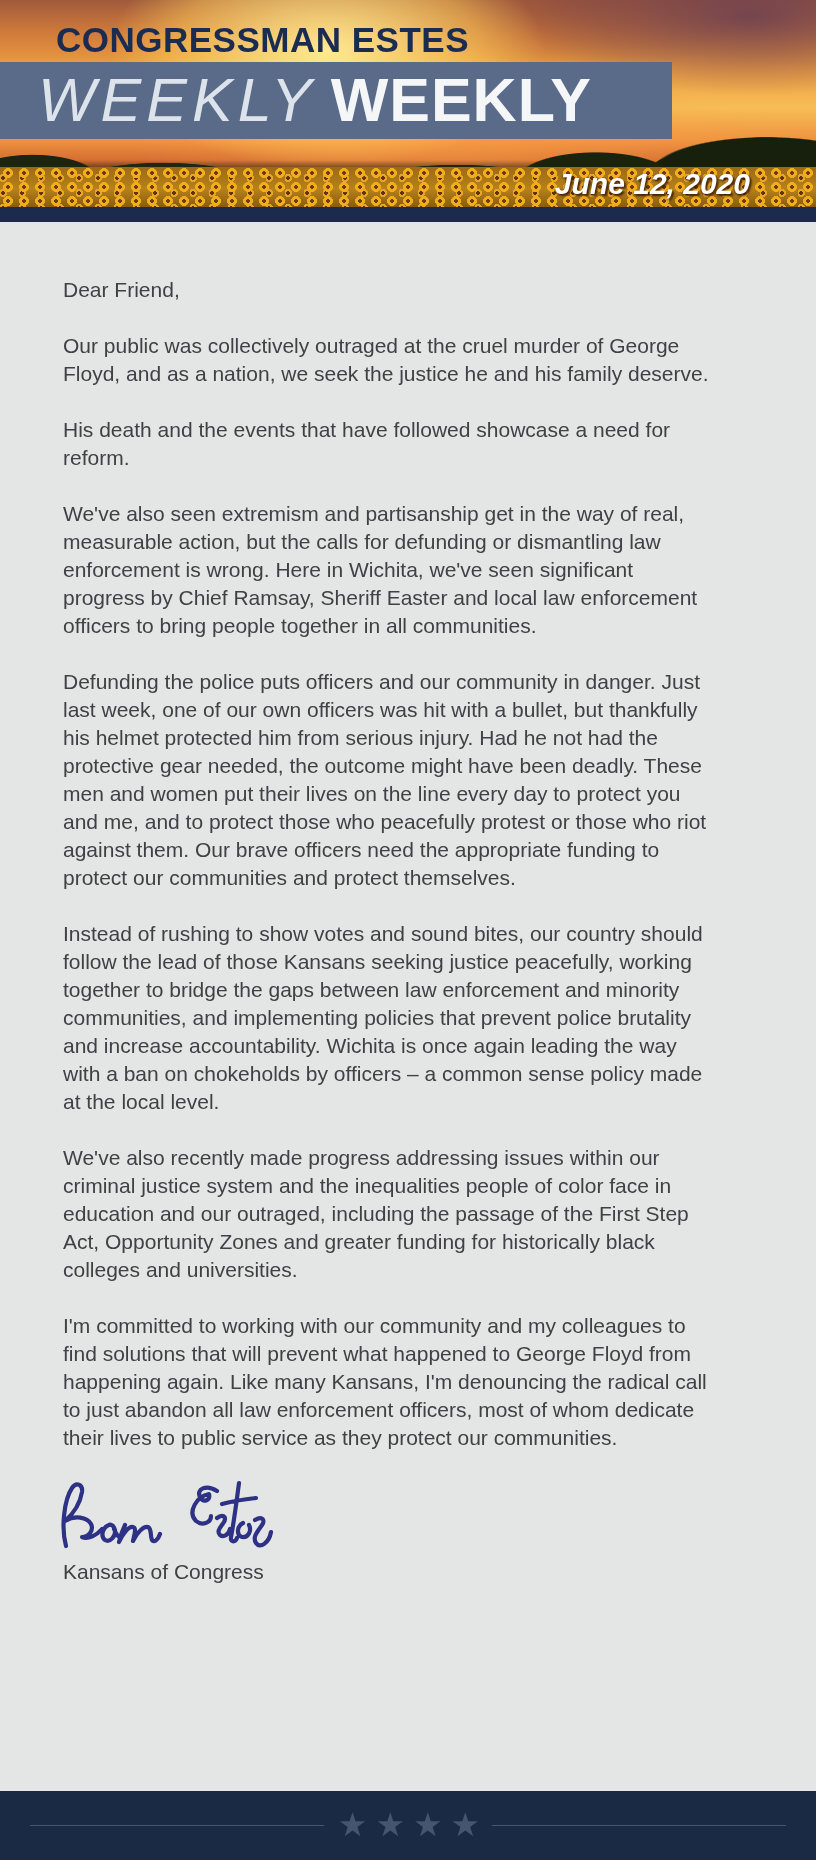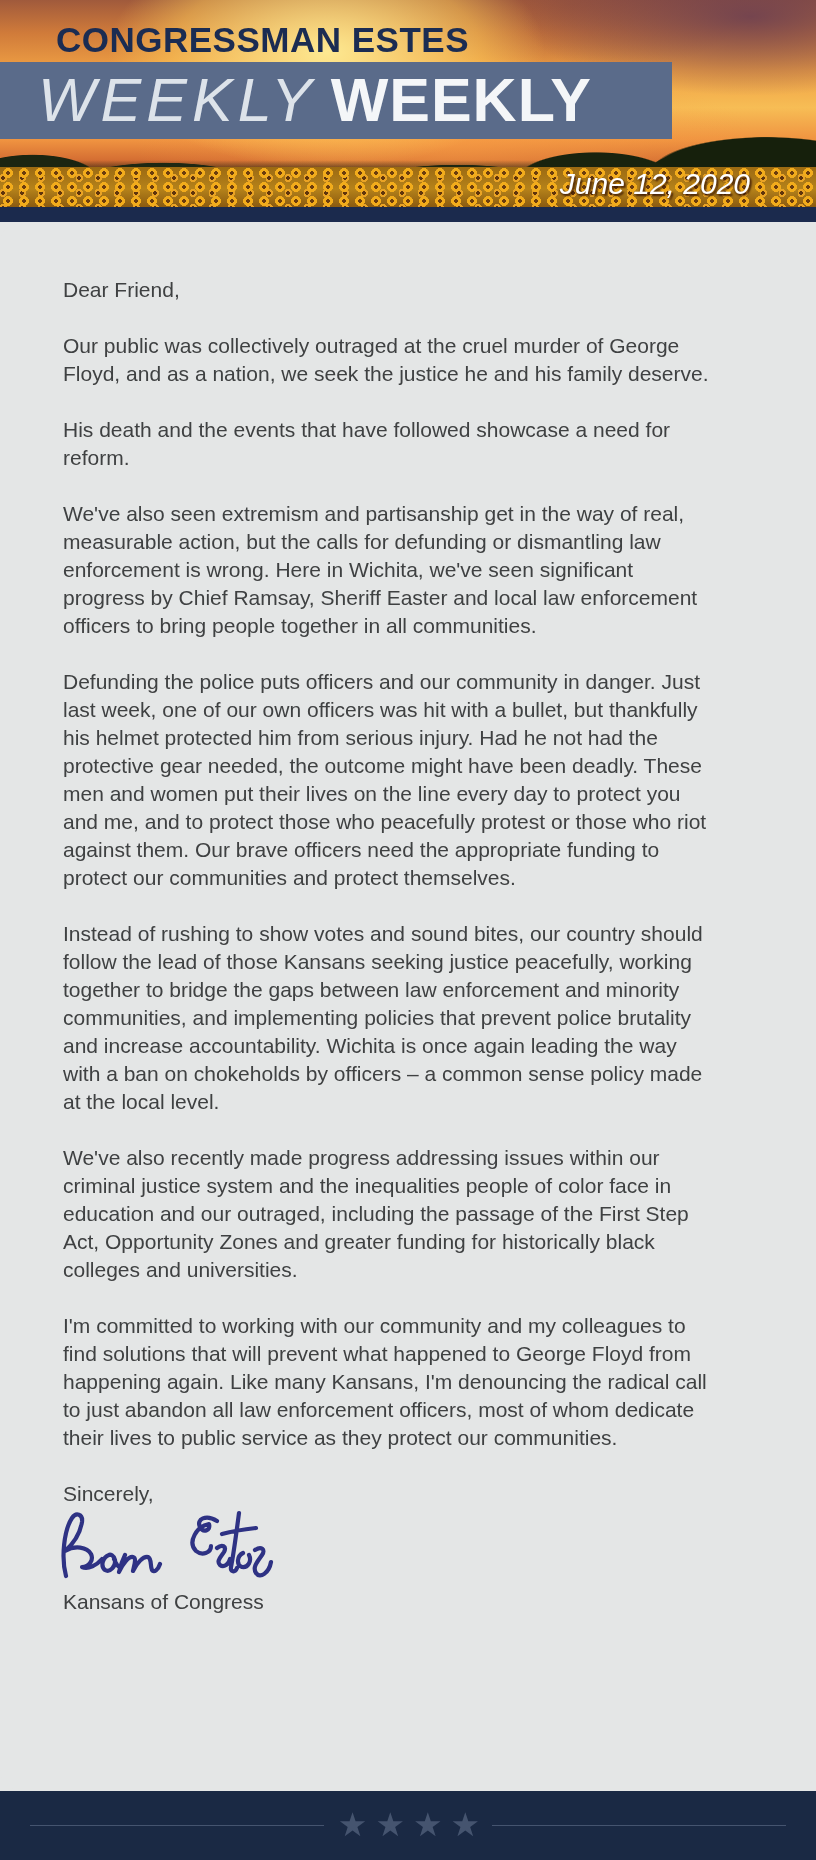--- a/index.html
+++ b/index.html
@@ -74,21 +74,21 @@
     font-size: 61px; font-style: italic; font-weight: 300;
     letter-spacing: 5px; line-height: 77px;
     color: var(--band-text, #dde3ea);
   }
   .band .update {
     font-size: 61px; font-weight: 800; letter-spacing: 1px; line-height: 77px;
     color: var(--update-text, #f4f6f8);
   }
   .hero-date {
     position: absolute; right: 66px; bottom: 6px;
-    font-size: 30px; font-weight: normal; font-style: italic;
+    font-size: 30px; font-weight: bold; font-style: italic;
     color: var(--date-text, #ffffff);
     text-shadow: 2px 2px 2px rgba(60,25,5,.85), -1px 1px 2px rgba(60,25,5,.5);
     z-index: 3;
   }
   .navy-strip {
     width: 816px; height: 15px;
     background: var(--navy-bar, #1b2a4d);
   }
 
   
@@ -148,21 +148,20 @@
 
   <main class="letter">
     <p>Dear Friend,</p>
     <p>Our public was collectively outraged at the cruel murder of George Floyd, and as a nation, we seek the justice he and his family deserve.</p>
     <p>His death and the events that have followed showcase a need for reform.</p>
     <p>We've also seen extremism and partisanship get in the way of real, measurable action, but the calls for defunding or dismantling law enforcement is wrong. Here in Wichita, we've seen significant progress by Chief Ramsay, Sheriff Easter and local law enforcement officers to bring people together in all communities.</p>
     <p>Defunding the police puts officers and our community in danger. Just last week, one of our own officers was hit with a bullet, but thankfully his helmet protected him from serious injury. Had he not had the protective gear needed, the outcome might have been deadly. These men and women put their lives on the line every day to protect you and me, and to protect those who peacefully protest or those who riot against them. Our brave officers need the appropriate funding to protect our communities and protect themselves.</p>
     <p>Instead of rushing to show votes and sound bites, our country should follow the lead of those Kansans seeking justice peacefully, working together to bridge the gaps between law enforcement and minority communities, and implementing policies that prevent police brutality and increase accountability. Wichita is once again leading the way with a ban on chokeholds by officers – a common sense policy made at the local level.</p>
     <p>We've also recently made progress addressing issues within our criminal justice system and the inequalities people of color face in education and our outraged, including the passage of the First Step Act, Opportunity Zones and greater funding for historically black colleges and universities.</p>
     <p>I'm committed to working with our community and my colleagues to find solutions that will prevent what happened to George Floyd from happening again. Like many Kansans, I'm denouncing the radical call to just abandon all law enforcement officers, most of whom dedicate their lives to public service as they protect our communities.</p>
-    <p class="closing">Sincerely,</p>
 
     <div class="signature-block">
       <svg class="sig-svg" width="222" height="74" viewBox="0 0 222 70" fill="none" xmlns="http://www.w3.org/2000/svg" aria-hidden="true">
         <path stroke="currentColor" stroke-width="4.2" stroke-linecap="round" stroke-linejoin="round" d="
           M 7,64
           C 2,46 5,18 13,6
           C 17,0 24,2 23,10
           C 21,22 14,32 6,39
           C 16,33 28,35 32,42
           C 35,48 30,55 23,55

